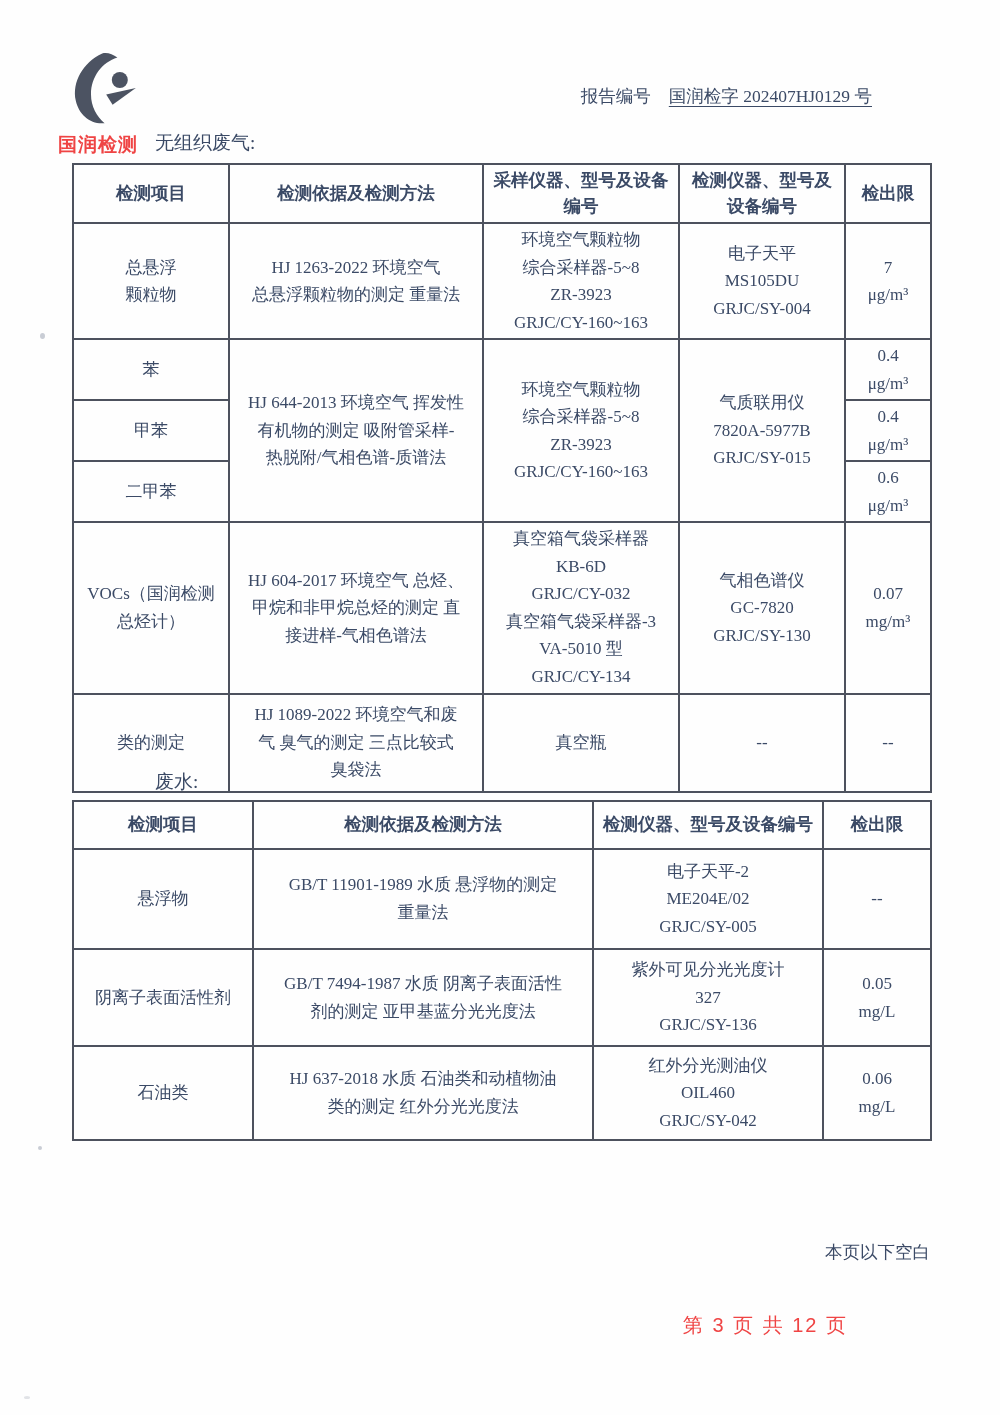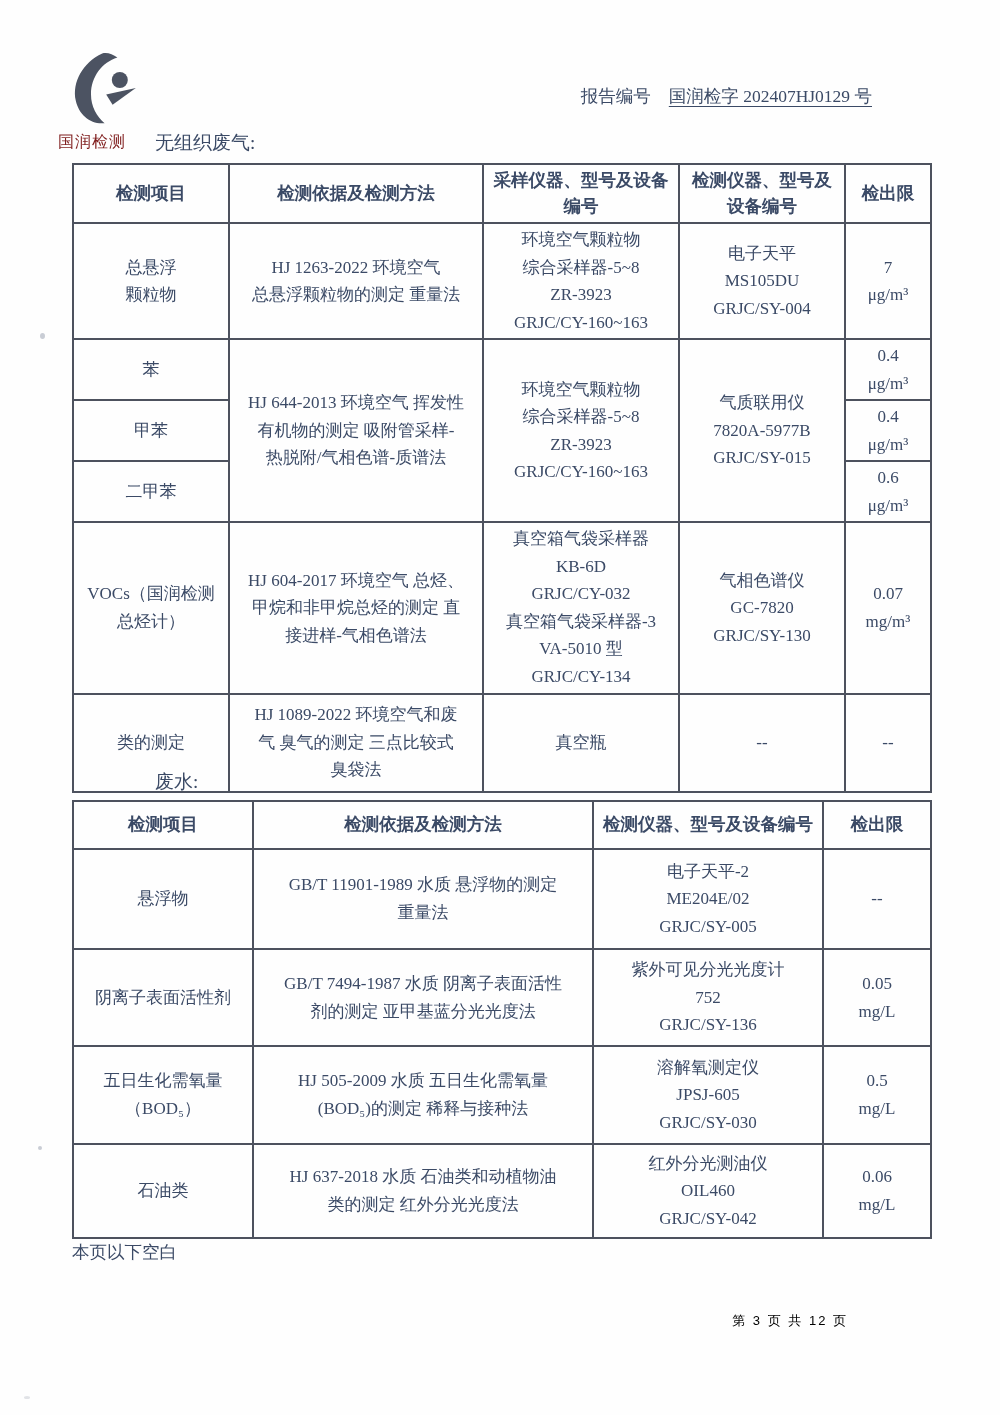--- a/index.html
+++ b/index.html
@@ -9,21 +9,21 @@
     font-family:"Liberation Serif","DejaVu Serif",serif;
     color:#3b4a66;
     position:relative;
     overflow:hidden;
   }
   .page{position:absolute;inset:0;background:#fefefe;}
 
   
   .logo-wrap{position:absolute;left:58px;top:52px;width:120px;}
   .logo-mark{width:82px;height:80px;margin-left:8px;}
-  .logo-text{font-weight:normal;font-size:16px;color:#7f1d1d;letter-spacing:1px;
+  .logo-text{font-weight:bold;font-size:19px;color:#ef4444;letter-spacing:1px;
     font-family:"Liberation Sans","DejaVu Sans",sans-serif;margin-top:-4px;}
   .report-line{position:absolute;top:84px;right:128px;font-size:17.5px;color:#3b4a66;}
   .report-line .num{text-decoration:underline;text-underline-offset:4px;margin-left:18px;}
 
   
   .section-label{position:absolute;left:155px;font-size:19px;color:#3b4a66;}
   #lbl-gas{top:130px;}
   #lbl-water{top:769px;}
 
   
@@ -38,24 +38,24 @@
     padding:2px 6px;
     font-size:17px;line-height:1.62;
     color:#3b4a66;
     overflow:hidden;
   }
   th{font-size:17.5px;font-weight:600;line-height:1.45;}
   .h48{height:48px}.h57{height:57px}.h58{height:58px}.h59{height:59px}
   .h94{height:94px}.h97{height:97px}.h98{height:98px}.h100{height:100px}.h158{height:158px}
 
   
-  .blank-note{position:absolute;left:72px;top:1240px;width:858px;text-align:left;
+  .blank-note{position:absolute;left:72px;top:1240px;width:858px;text-align:right;
     font-size:17.5px;color:#3b4a66;}
-  .page-number{position:absolute;top:1312px;right:152px;font-size:13px;
-    letter-spacing:2px;color:#000000;
+  .page-number{position:absolute;top:1312px;right:152px;font-size:20px;
+    letter-spacing:2px;color:#ef4444;
     font-family:"Liberation Sans","DejaVu Sans",sans-serif;}
 
   
   .speck{position:absolute;background:#8a93a3;opacity:.45;border-radius:50%;}
   #speck1{left:40px;top:333px;width:5px;height:6px;}
   #speck2{left:38px;top:1146px;width:4px;height:4px;}
   #speck3{left:24px;top:1396px;width:6px;height:3px;opacity:.25;}
 </style>
 </head>
 <body>
@@ -188,34 +188,23 @@
       <td>电子天平-2
 ME204E/02
 GRJC/SY-005</td>
       <td>--</td>
     </tr>
     <tr class="h97">
       <td>阴离子表面活性剂</td>
       <td>GB/T 7494-1987 水质  阴离子表面活性
 剂的测定  亚甲基蓝分光光度法</td>
       <td>紫外可见分光光度计
-752
+327
 GRJC/SY-136</td>
       <td>0.05
-mg/L</td>
-    </tr>
-    <tr class="h98">
-      <td>五日生化需氧量
-（BOD₅）</td>
-      <td>HJ 505-2009 水质  五日生化需氧量
-(BOD₅)的测定  稀释与接种法</td>
-      <td>溶解氧测定仪
-JPSJ-605
-GRJC/SY-030</td>
-      <td>0.5
 mg/L</td>
     </tr>
     <tr class="h94">
       <td>石油类</td>
       <td>HJ 637-2018 水质  石油类和动植物油
 类的测定  红外分光光度法</td>
       <td>红外分光测油仪
 OIL460
 GRJC/SY-042</td>
       <td>0.06

